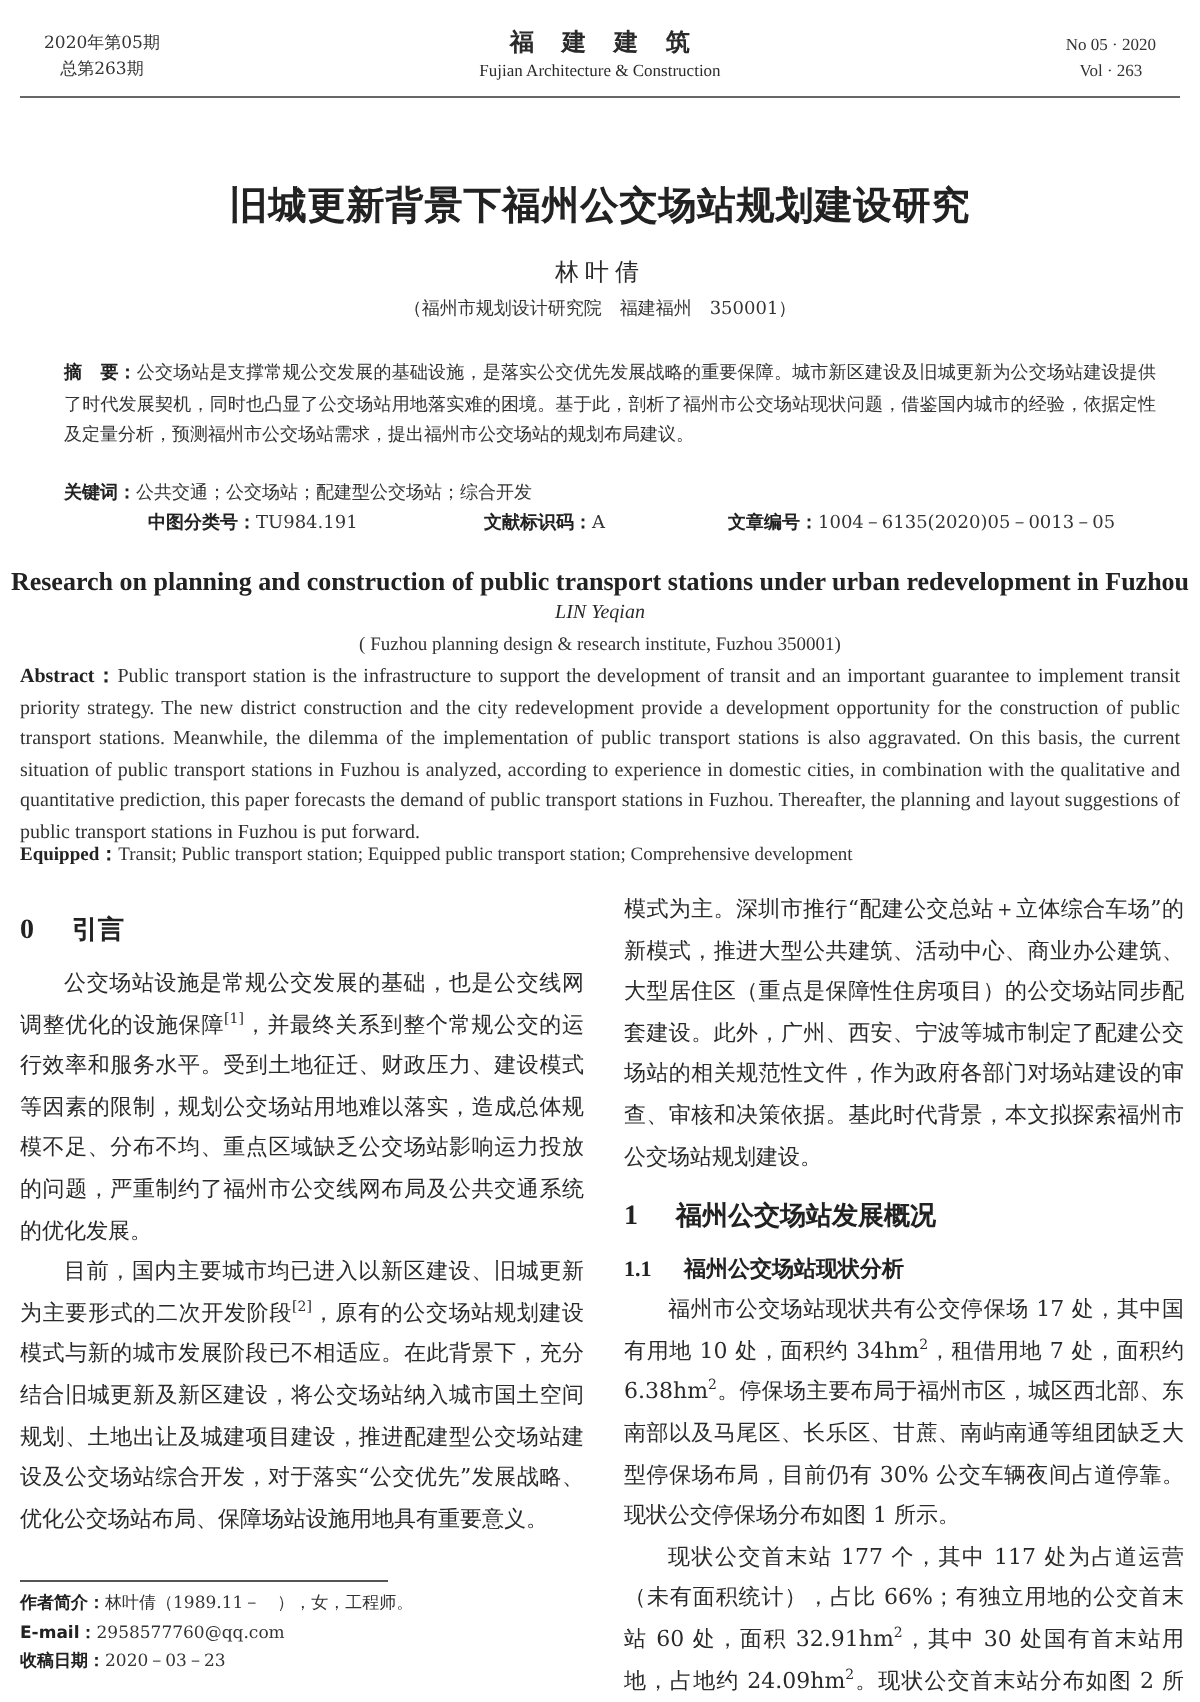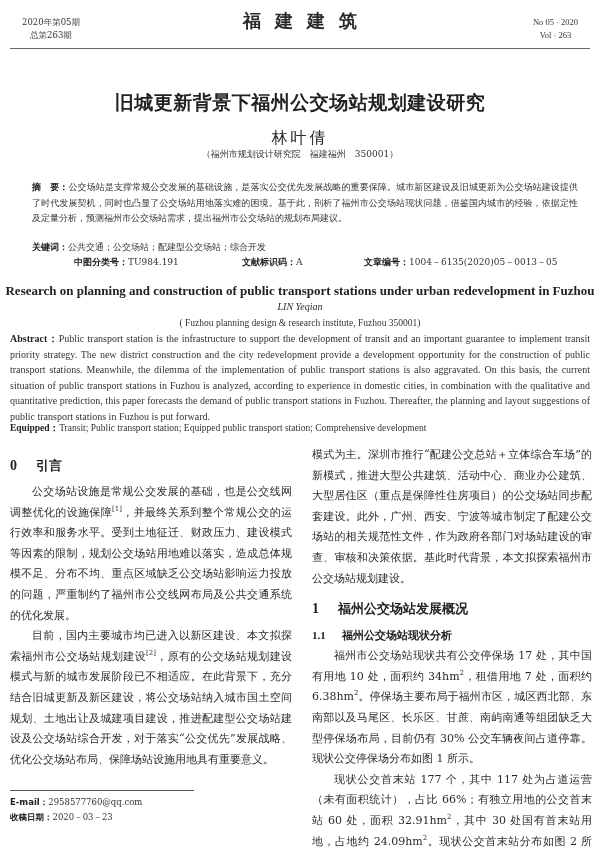--- a/index.html
+++ b/index.html
@@ -4,26 +4,26 @@
 <style>
   html, body { margin: 0; padding: 0; background: #ffffff; }
   body {
     width: 600px; height: 851px; position: relative; overflow: hidden;
     font-family: "DejaVu Serif", "Liberation Serif", serif;
     color: #2a2a2a;
   }
   .header { position: absolute; left: 10px; right: 10px; top: 14px; height: 34px; border-bottom: 1.5px solid #666; }
   .header .left { position: absolute; left: 12px; top: 2px; font-size: 8.5px; line-height: 13px; text-align: center; color: #333; }
   .header .center { position: absolute; left: 0; right: 0; top: 0; text-align: center; }
-  .header .center .cn { font-size: 18px; font-weight: bold; letter-spacing: 14px; line-height: 15px; padding-left: 14px; font-family: Liberation Sans, sans-serif; }
+  .header .center .cn { font-size: 12px; font-weight: bold; letter-spacing: 14px; line-height: 15px; padding-left: 14px; font-family: Liberation Sans, sans-serif; }
   .header .center .en { font-size: 8.5px; line-height: 13px; font-family: "Liberation Serif", serif; }
   .header .right { position: absolute; right: 12px; top: 2px; font-size: 8.5px; line-height: 13px; text-align: center; color: #333; font-family: Liberation Serif, serif; }
 
   .title { position: absolute; left: 0; right: 0; top: 90px; text-align: center; font-family: Liberation Mono, monospace; font-size: 19px; font-weight: bold; letter-spacing: 0.5px; color: #222; }
-  .author { position: absolute; left: 0; right: 0; top: 128px; text-align: center; font-size: 16px; letter-spacing: 3px; }
+  .author { position: absolute; left: 0; right: 0; top: 128px; text-align: center; font-size: 12px; letter-spacing: 3px; }
   .affil { position: absolute; left: 0; right: 0; top: 148px; text-align: center; font-size: 9px; color: #333; }
 
   .abstract-cn { position: absolute; left: 32px; right: 22px; top: 180px; font-size: 9px; line-height: 15.5px; color: #333; text-align: justify; }
   .bold-label { font-weight: bold; font-family: "DejaVu Sans", sans-serif; color: #222; }
   .kw-cn { position: absolute; left: 32px; top: 241px; font-size: 9px; line-height: 13px; color: #333; }
   .meta-row { position: absolute; left: 32px; right: 22px; top: 256px; font-size: 9px; line-height: 13px; color: #333; }
   .meta-row span.item { position: absolute; top: 0; white-space: nowrap; margin-left: 42px; }
 
   .en-title { position: absolute; left: 0; right: 0; top: 283px; text-align: center; font-family: "Liberation Serif", serif; font-weight: bold; font-size: 13px; color: #222; }
   .en-author { position: absolute; left: 0; right: 0; top: 301px; text-align: center; font-family: "Liberation Serif", serif; font-style: italic; font-size: 10px; }
@@ -51,20 +51,21 @@
 </head>
 <body>
 
 <div class="header">
   <div class="left">
     <div>2020年第05期</div>
     <div>总第263期</div>
   </div>
   <div class="center">
     <div class="cn">福建建筑</div>
+    <div class="en">Fujian Architecture &amp; Construction</div>
   </div>
   <div class="right">
     <div>No 05 · 2020</div>
     <div>Vol · 263</div>
   </div>
 </div>
 
 <div class="title">旧城更新背景下福州公交场站规划建设研究</div>
 <div class="author">林叶倩</div>
 <div class="affil">（福州市规划设计研究院　福建福州　350001）</div>
@@ -89,32 +90,33 @@
 </div>
 <div class="en-kw">
   <span class="lbl">Equipped：</span><span>Transit; Public transport station; Equipped public transport station; Comprehensive development</span>
 </div>
 
 <div class="col left">
   <div class="h1">
     <span class="num">0</span><span>引言</span>
   </div>
   <p><span>公交场站设施是常规公交发展的基础，也是公交线网调整优化的设施保障</span><sup>[1]</sup><span>，并最终关系到整个常规公交的运行效率和服务水平。受到土地征迁、财政压力、建设模式等因素的限制，规划公交场站用地难以落实，造成总体规模不足、分布不均、重点区域缺乏公交场站影响运力投放的问题，严重制约了福州市公交线网布局及公共交通系统的优化发展。</span></p>
-  <p><span>目前，国内主要城市均已进入以新区建设、本文拟探索福州市公交场站规划建设</span><sup>[2]</sup><span>，原有的公交场站规划建设模式与新的城市发展阶段已不相适应。在此背景下，充分结合旧城更新及新区建设，将公交场站纳入城市国土空间规划、土地出让及城建项目建设，推进配建型公交场站建设及公交场站综合开发，对于落实“公交优先”发展战略、优化公交场站布局、保障场站设施用地具有重要意义。</span></p>
+  <p><span>目前，国内主要城市均已进入以新区建设、旧城更新为主要形式的二次开发阶段</span><sup>[2]</sup><span>，原有的公交场站规划建设模式与新的城市发展阶段已不相适应。在此背景下，充分结合旧城更新及新区建设，将公交场站纳入城市国土空间规划、土地出让及城建项目建设，推进配建型公交场站建设及公交场站综合开发，对于落实“公交优先”发展战略、优化公交场站布局、保障场站设施用地具有重要意义。</span></p>
 </div>
 
 <div class="col right">
   <p class="noindent">模式为主。深圳市推行“配建公交总站＋立体综合车场”的新模式，推进大型公共建筑、活动中心、商业办公建筑、大型居住区（重点是保障性住房项目）的公交场站同步配套建设。此外，广州、西安、宁波等城市制定了配建公交场站的相关规范性文件，作为政府各部门对场站建设的审查、审核和决策依据。基此时代背景，本文拟探索福州市公交场站规划建设。</p>
   <div class="h1" style="margin-top:10px">
     <span class="num">1</span><span>福州公交场站发展概况</span>
   </div>
   <div class="h2">
     <span class="num">1.1</span><span>福州公交场站现状分析</span>
   </div>
   <p><span>福州市公交场站现状共有公交停保场 17 处，其中国有用地 10 处，面积约 34hm</span><sup>2</sup><span>，租借用地 7 处，面积约 6.38hm</span><sup>2</sup><span>。停保场主要布局于福州市区，城区西北部、东南部以及马尾区、长乐区、甘蔗、南屿南通等组团缺乏大型停保场布局，目前仍有 30% 公交车辆夜间占道停靠。现状公交停保场分布如图 1 所示。</span></p>
   <p><span>现状公交首末站 177 个，其中 117 处为占道运营（未有面积统计），占比 66%；有独立用地的公交首末站 60 处，面积 32.91hm</span><sup>2</sup><span>，其中 30 处国有首末站用地，占地约 24.09hm</span><sup>2</sup><span>。现状公交首末站分布如图 2 所示。</span></p>
 </div>
 
 <div class="footnote-rule"></div>
 <div class="footnotes">
+  <div><span class="lbl">作者简介：</span><span>林叶倩（1989.11－　），女，工程师。</span></div>
   <div><span class="lbl">E-mail：</span><span>2958577760@qq.com</span></div>
   <div><span class="lbl">收稿日期：</span><span>2020－03－23</span></div>
 </div>
 
 </body></html>

